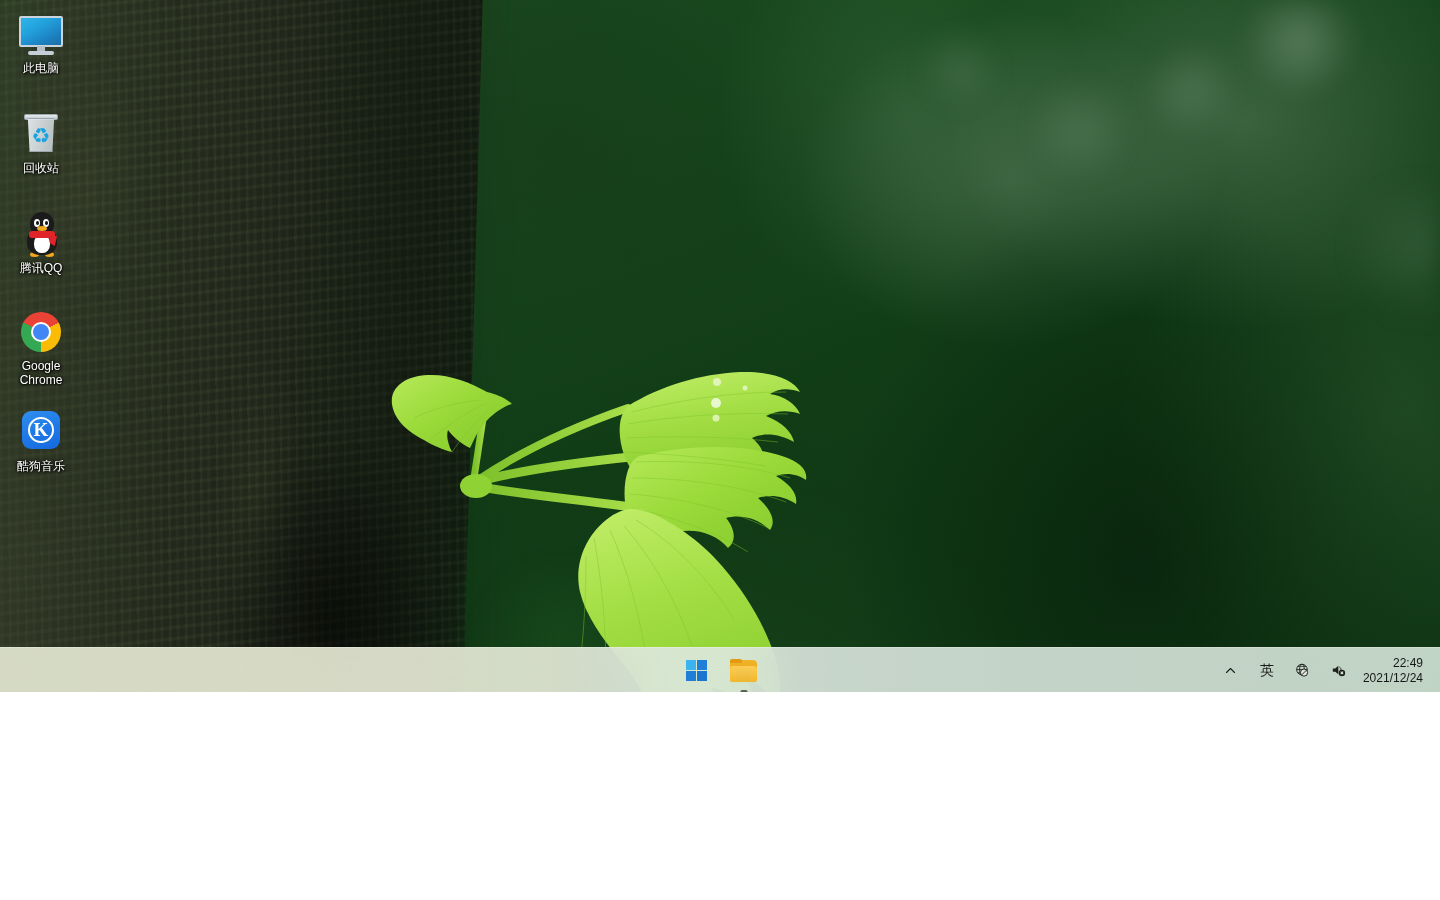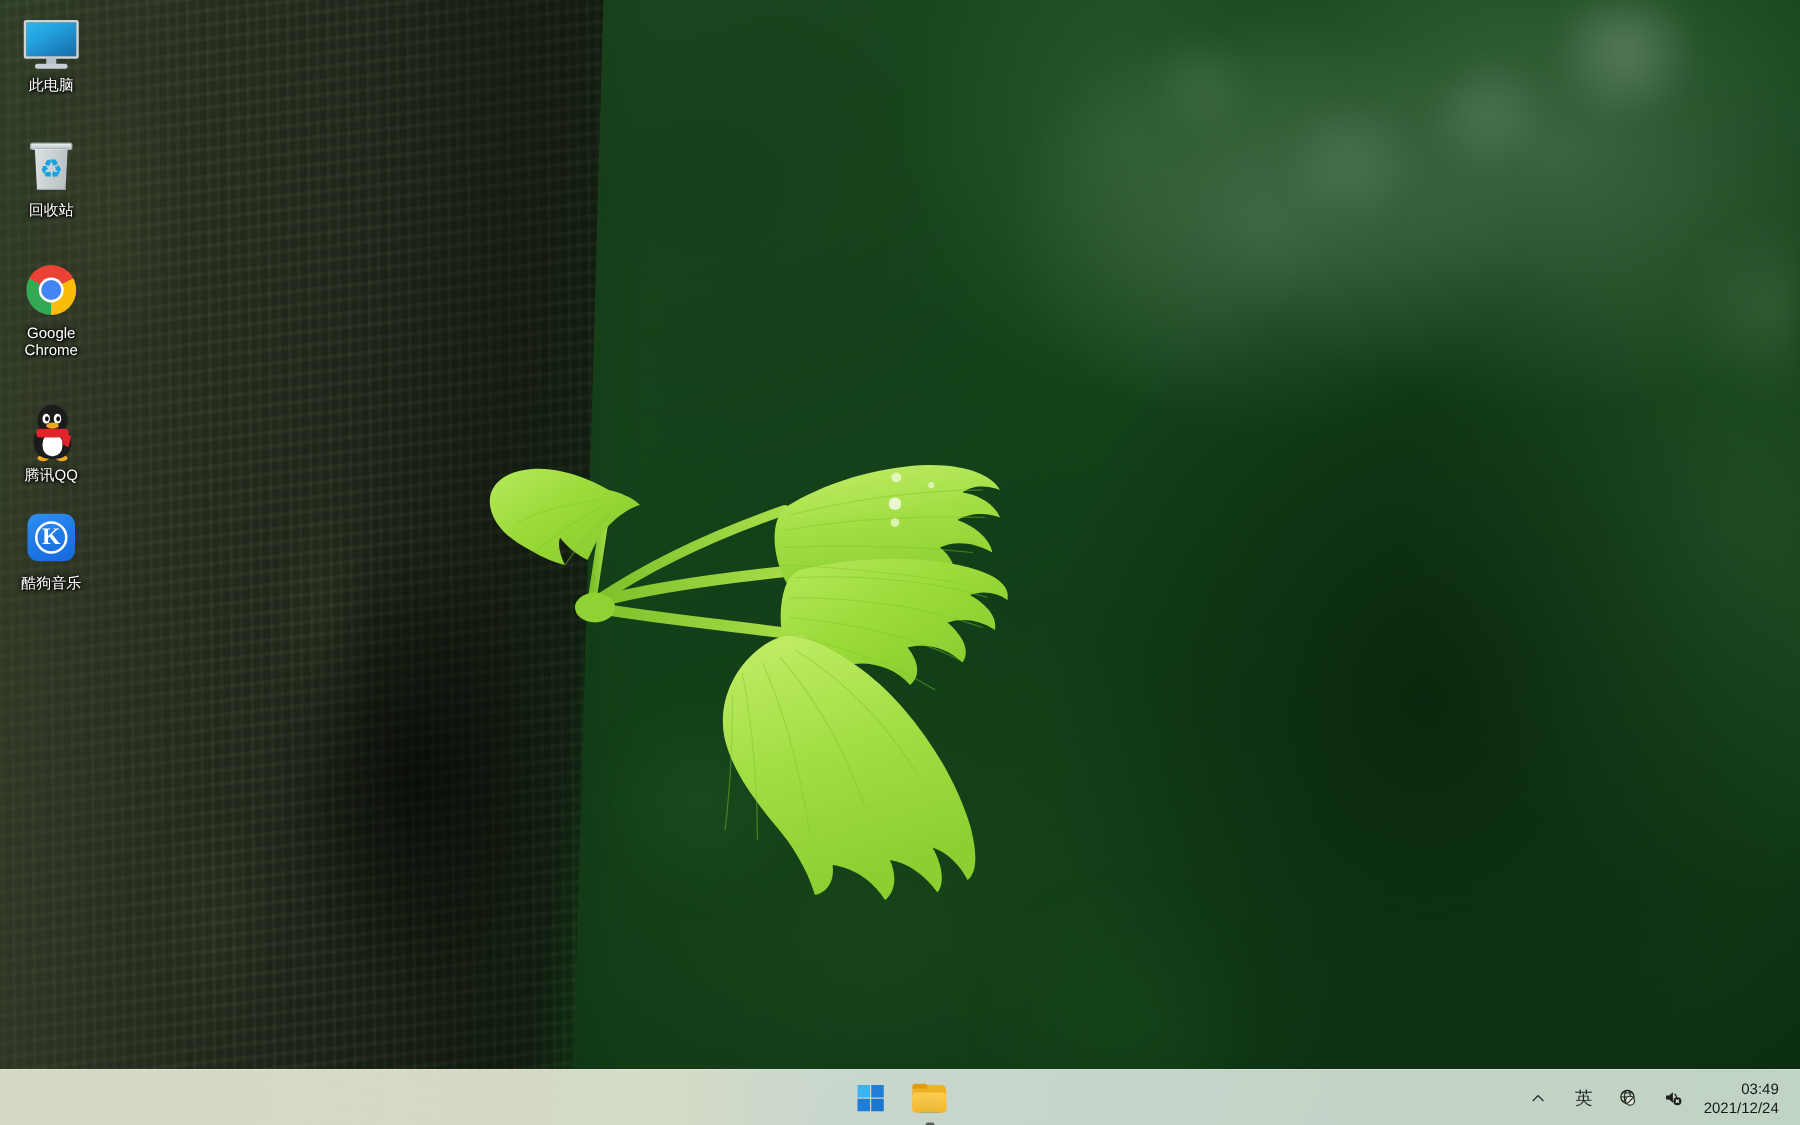--- a/index.html
+++ b/index.html
@@ -7,21 +7,21 @@
     padding: 0;
     width: 1440px;
     height: 900px;
     overflow: hidden;
     font-family: "Liberation Sans", sans-serif;
   }
 
   #desktop {
     position: relative;
     width: 1440px;
-    height: 900px;
+    height: 692px;
     overflow: hidden;
     background: #14532d;
   }
 
   
   .wallpaper {
     position: absolute;
     inset: 0;
     overflow: hidden;
   }
@@ -555,53 +555,53 @@
 
     <div class="desk-icon" style="margin-top:28px">
       <div class="glyph">
         <div class="bin-lid"></div>
         <div class="bin-body"></div>
         <div class="bin-rec">♻</div>
       </div>
       <div class="lbl">回收站</div>
     </div>
 
-    <div class="desk-icon" style="margin-top:26px">
-      <div class="glyph">
-        <div class="chrome">
-          <div class="chrome-red"></div>
-          <div class="chrome-yellow"></div>
-          <div class="chrome-green"></div>
-          <div class="chrome-white"></div>
-          <div class="chrome-blue"></div>
-        </div>
-      </div>
-      <div class="lbl">Google Chrome</div>
-    </div>
-
     <div class="desk-icon" style="margin-top:28px">
       <div class="glyph">
         <div class="qq">
           <div class="qq-foot l"></div>
           <div class="qq-foot r"></div>
           <div class="qq-body"></div>
           <div class="qq-belly"></div>
           <div class="qq-head"></div>
           <div class="qq-eye l"></div>
           <div class="qq-eye r"></div>
           <div class="qq-pupil l"></div>
           <div class="qq-pupil r"></div>
           <div class="qq-beak"></div>
           <div class="qq-scarf-tail"></div>
           <div class="qq-scarf"></div>
         </div>
       </div>
       <div class="lbl">腾讯QQ</div>
     </div>
 
+    <div class="desk-icon" style="margin-top:26px">
+      <div class="glyph">
+        <div class="chrome">
+          <div class="chrome-red"></div>
+          <div class="chrome-yellow"></div>
+          <div class="chrome-green"></div>
+          <div class="chrome-white"></div>
+          <div class="chrome-blue"></div>
+        </div>
+      </div>
+      <div class="lbl">Google Chrome</div>
+    </div>
+
     <div class="desk-icon" style="margin-top:14px">
       <div class="glyph">
         <div class="kugou">
           <div class="kugou-ring"></div>
           <div class="kugou-k">K</div>
         </div>
       </div>
       <div class="lbl">酷狗音乐</div>
     </div>
 
@@ -658,20 +658,20 @@
         <svg width="17" height="17" viewBox="0 0 18 18">
           <path d="M3 6.8 L5.6 6.8 L8.8 4 L8.8 13 L5.6 10.2 L3 10.2 Z" fill="#1c1f1c"></path>
           <path d="M10.4 5.6 C 12.2 6.6, 12.2 10, 10.4 11.2" stroke="#1c1f1c" stroke-width="1" fill="none" stroke-linecap="round"></path>
           <circle cx="12.6" cy="11.6" r="3.4" fill="#1c1f1c"></circle>
           <line x1="11.3" y1="10.3" x2="13.9" y2="12.9" stroke="#e2ead9" stroke-width="1.1"></line>
           <line x1="13.9" y1="10.3" x2="11.3" y2="12.9" stroke="#e2ead9" stroke-width="1.1"></line>
         </svg>
       </div>
 
       <div class="clock">
-        <span>03:49</span>
+        <span>22:49</span>
         <span>2021/12/24</span>
       </div>
 
     </div>
   </div>
 
 </div>
 
 </body></html>

